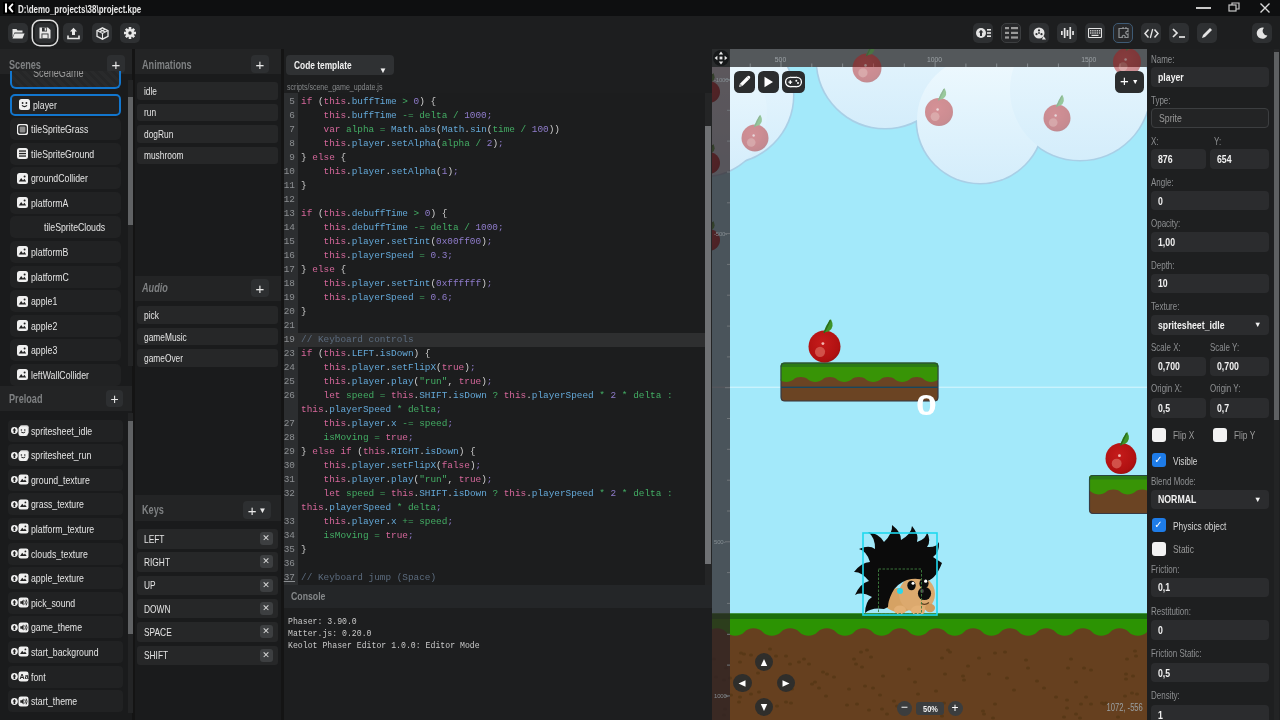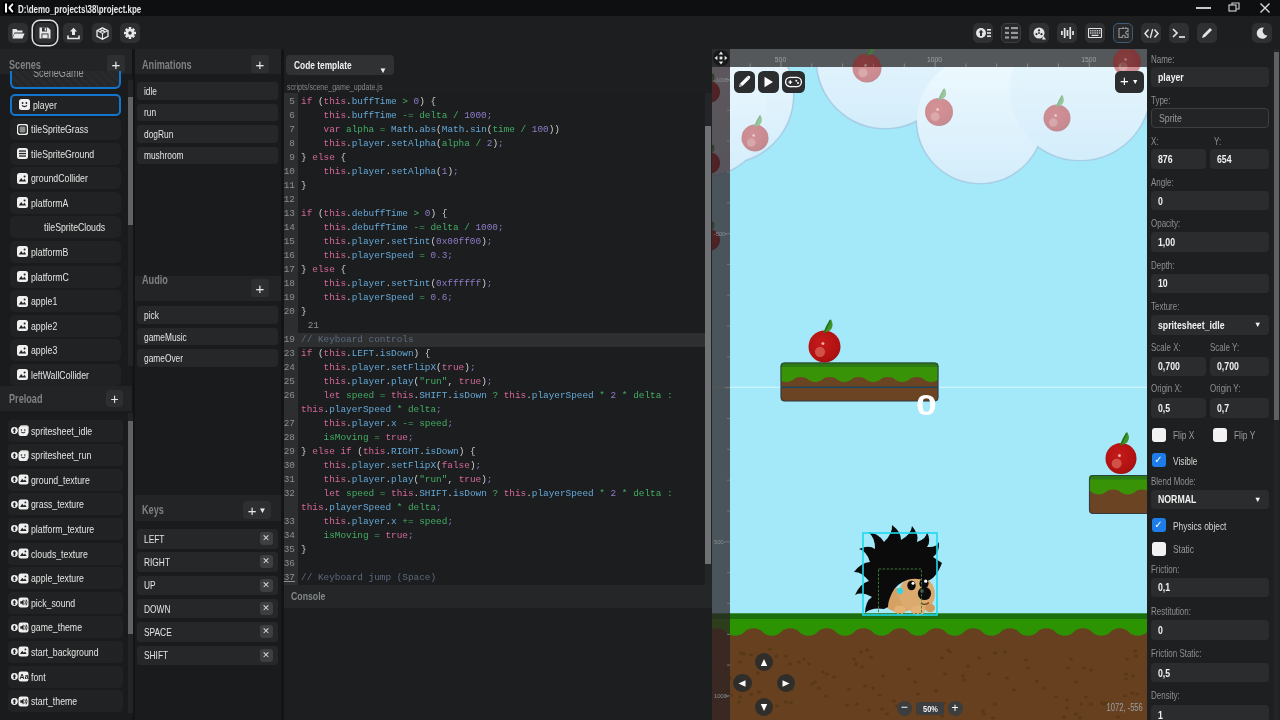--- a/index.html
+++ b/index.html
@@ -411,21 +411,21 @@
     <div class="mitem" style="left:137px;top:103.7px;width:140.5px;height:17.6px;">
       <span class="t">run</span>
     </div>
     <div class="mitem" style="left:137px;top:125.1px;width:140.5px;height:17.6px;">
       <span class="t">dogRun</span>
     </div>
     <div class="mitem" style="left:137px;top:146.5px;width:140.5px;height:17.6px;">
       <span class="t">mushroom</span>
     </div>
     <div class="abs" style="left:135px;top:276px;width:146px;height:25px;background:#232425;"></div>
-    <div class="phead" style="left:142px;top:273px;"><span class="t">Audio</span></div>
+    <div class="phead" style="left:142px;top:281px;font-style:italic;"><span class="t">Audio</span></div>
     <div class="plus" style="left:251px;top:279px;width:18px;height:18px;font-size:15px;">+</div>
     <div class="mitem" style="left:137px;top:306.4px;width:140.5px;height:17.6px;">
       <span class="t">pick</span>
     </div>
     <div class="mitem" style="left:137px;top:327.8px;width:140.5px;height:17.6px;">
       <span class="t">gameMusic</span>
     </div>
     <div class="mitem" style="left:137px;top:349.2px;width:140.5px;height:17.6px;">
       <span class="t">gameOver</span>
     </div>
@@ -488,21 +488,21 @@
     <div class="ln" style="top:249.0px;">16</div>
     <div class="cd" style="top:249.0px;"><span class="w">    </span><span class="k">this</span><span class="w">.</span><span class="pr">playerSpeed</span><span class="g"> = </span><span class="nu">0.3</span><span class="nu">;</span></div>
     <div class="ln" style="top:263.0px;">17</div>
     <div class="cd" style="top:263.0px;"><span class="w">} </span><span class="k">else</span><span class="w"> {</span></div>
     <div class="ln" style="top:277.0px;">18</div>
     <div class="cd" style="top:277.0px;"><span class="w">    </span><span class="k">this</span><span class="w">.</span><span class="pr">player</span><span class="w">.</span><span class="pr">setTint</span><span class="w">(</span><span class="nu">0xffffff</span><span class="w">)</span><span class="nu">;</span></div>
     <div class="ln" style="top:291.0px;">19</div>
     <div class="cd" style="top:291.0px;"><span class="w">    </span><span class="k">this</span><span class="w">.</span><span class="pr">playerSpeed</span><span class="g"> = </span><span class="nu">0.6</span><span class="nu">;</span></div>
     <div class="ln" style="top:305.0px;">20</div>
     <div class="cd" style="top:305.0px;"><span class="w">}</span></div>
-    <div class="ln" style="top:319.0px;margin-left:24px;">21</div>
+    <div class="ln" style="top:319.0px;">21</div>
     <div class="ln" style="top:333.0px;">19</div>
     <div class="cd" style="top:333.0px;"><span class="cm">// Keyboard controls</span></div>
     <div class="ln" style="top:347.0px;">23</div>
     <div class="cd" style="top:347.0px;"><span class="k">if</span><span class="w"> (</span><span class="k">this</span><span class="w">.</span><span class="pr">LEFT</span><span class="w">.</span><span class="pr">isDown</span><span class="w">) {</span></div>
     <div class="ln" style="top:361.0px;">24</div>
     <div class="cd" style="top:361.0px;"><span class="w">    </span><span class="k">this</span><span class="w">.</span><span class="pr">player</span><span class="w">.</span><span class="pr">setFlipX</span><span class="w">(</span><span class="k">true</span><span class="w">)</span><span class="nu">;</span></div>
     <div class="ln" style="top:375.0px;">25</div>
     <div class="cd" style="top:375.0px;"><span class="w">    </span><span class="k">this</span><span class="w">.</span><span class="pr">player</span><span class="w">.</span><span class="pr">play</span><span class="w">(</span><span class="g">"run"</span><span class="w">, </span><span class="k">true</span><span class="w">)</span><span class="nu">;</span></div>
     <div class="ln" style="top:389.0px;">26</div>
     <div class="cd" style="top:389.0px;"><span class="w">    </span><span class="k">let</span><span class="g"> speed</span><span class="g"> = </span><span class="k">this</span><span class="w">.</span><span class="pr">SHIFT</span><span class="w">.</span><span class="pr">isDown</span><span class="g"> ? </span><span class="k">this</span><span class="w">.</span><span class="pr">playerSpeed</span><span class="g"> * </span><span class="nu">2</span><span class="g"> * </span><span class="g">delta</span><span class="g"> :</span></div>
@@ -524,20 +524,23 @@
     <div class="cd" style="top:515.0px;"><span class="w">    </span><span class="k">this</span><span class="w">.</span><span class="pr">player</span><span class="w">.</span><span class="pr">x</span><span class="g"> += </span><span class="g">speed</span><span class="nu">;</span></div>
     <div class="ln" style="top:529.0px;">34</div>
     <div class="cd" style="top:529.0px;"><span class="w">    </span><span class="g">isMoving</span><span class="g"> = </span><span class="k">true</span><span class="nu">;</span></div>
     <div class="ln" style="top:543.0px;">35</div>
     <div class="cd" style="top:543.0px;"><span class="w">}</span></div>
     <div class="ln" style="top:557.0px;">36</div>
     <div class="ln" style="top:571.0px;text-decoration:underline;">37</div>
     <div class="cd" style="top:571.0px;"><span class="cm">// Keyboard jump (Space)</span></div>
     <div class="abs" style="left:284px;top:585px;width:428px;height:23px;background:#242628;"></div>
     <div class="abs" style="left:291px;top:590px;color:#85888a;font-size:11.5px;font-weight:bold;"><span class="t">Console</span></div>
+    <div class="abs mono" style="left:288px;top:616px;font-size:8.2px;color:#c9c9c9;line-height:12.2px;white-space:pre;">Phaser: 3.90.0
+Matter.js: 0.20.0
+Keolot Phaser Editor 1.0.0: Editor Mode</div>
     <svg class="abs" style="left:712px;top:49px;" width="435" height="671" viewBox="0 0 435 671">
       <defs>
         <linearGradient id="cl" x1="0" y1="0" x2="0" y2="1">
           <stop offset="0" stop-color="#eef9fe"></stop>
           <stop offset="1" stop-color="#d4edfb"></stop>
         </linearGradient>
         <radialGradient id="apg" cx="0.42" cy="0.38" r="0.75">
           <stop offset="0" stop-color="#c51b1b"></stop>
           <stop offset="0.72" stop-color="#b01111"></stop>
           <stop offset="1" stop-color="#870d0f"></stop>

